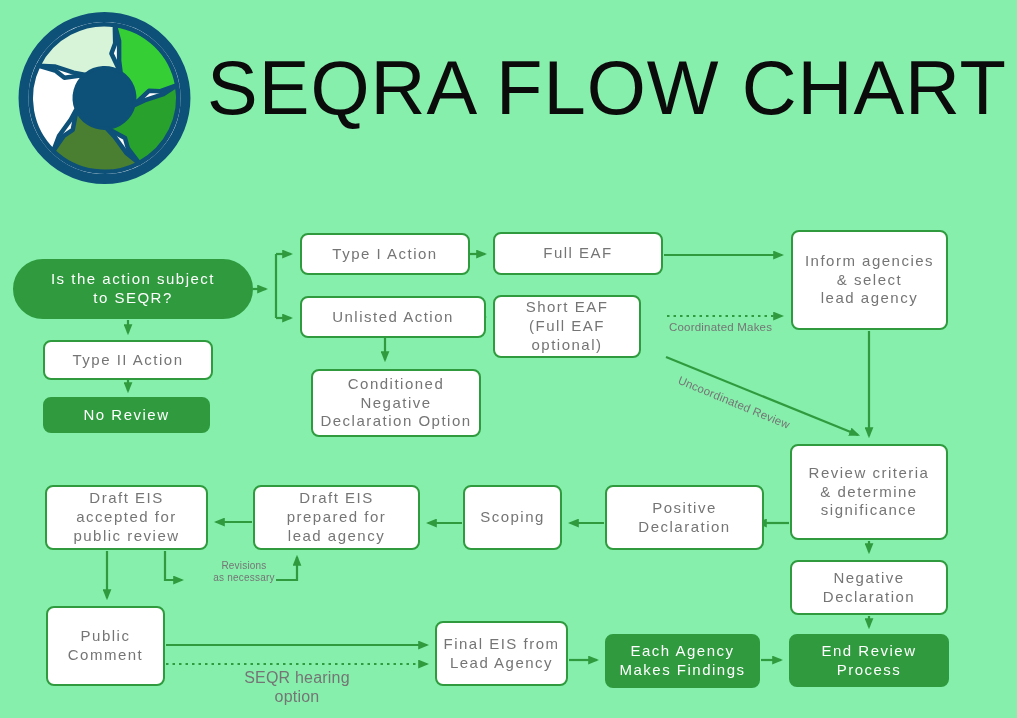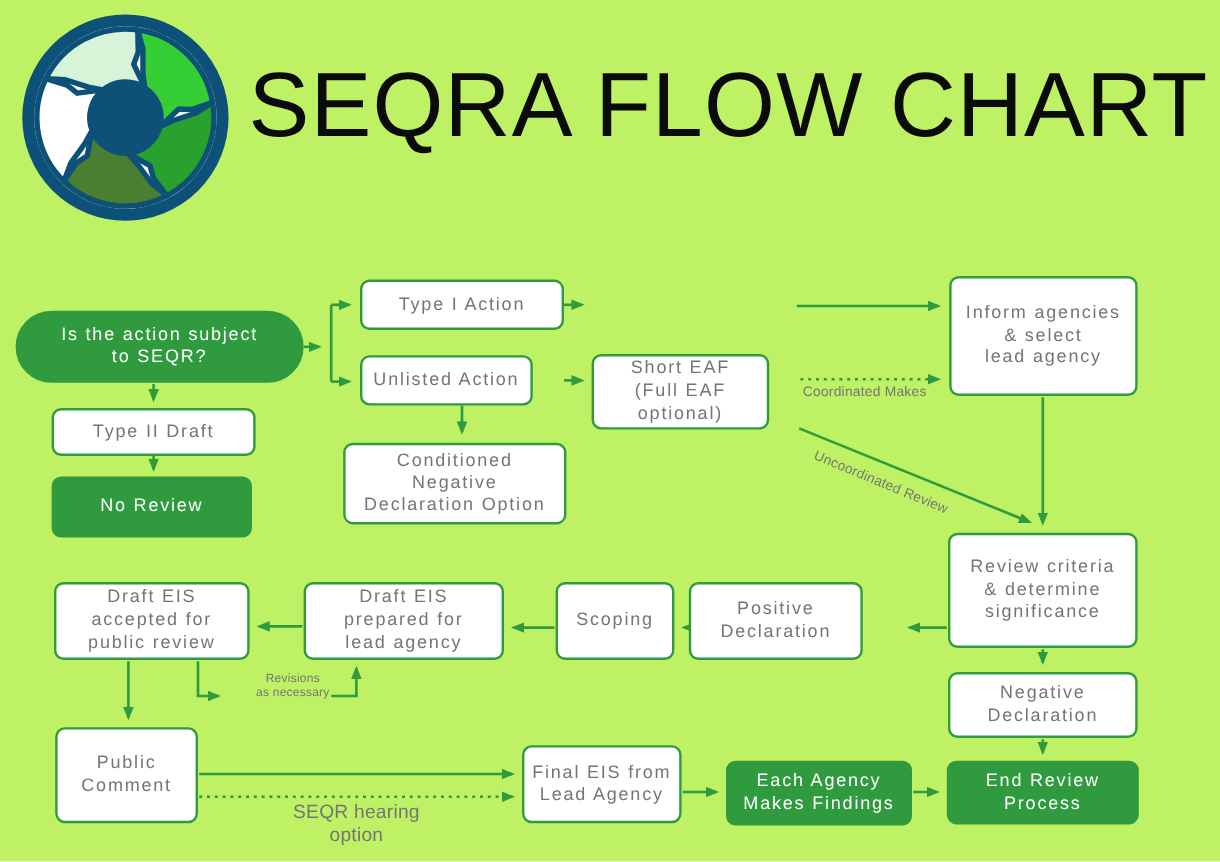--- a/index.html
+++ b/index.html
@@ -1,17 +1,17 @@
 <!DOCTYPE html>
 <html><head>
 <meta charset="utf-8">
 <style>
   html,body{margin:0;padding:0;background:#ffffff;}
   .canvas{
-    position:relative;width:1017px;height:718px;background:#bef264;overflow:hidden;
+    position:relative;width:1017px;height:718px;background:#86efac;overflow:hidden;
     font-family:"Liberation Sans", sans-serif;
   }
   .title{
     position:absolute;left:207px;top:50px;margin:0;
     font-size:76px;font-weight:400;letter-spacing:1px;color:#0b0b0c;line-height:1;
     white-space:nowrap;
   }
   .logo{position:absolute;left:13px;top:8px;width:183px;height:180px;}
   .arrows{position:absolute;left:0;top:0;width:1017px;height:718px;}
   .node{
@@ -80,38 +80,39 @@
       <path d="M276,580 H297 V557" marker-end="url(#ah)"></path>
       <path d="M166,645 H427" marker-end="url(#ah)"></path>
       <path d="M166,664 H427" marker-end="url(#ah)" stroke-dasharray="2.5,4"></path>
       <path d="M569,660 H597" marker-end="url(#ah)"></path>
       <path d="M761,660 H781" marker-end="url(#ah)"></path>
     </g>
   </svg>
 
   <div class="node pill filled" style="left:13px;top:259px;width:240px;height:60px;">Is the action subject
 to SEQR?</div>
-  <div class="node" style="left:43px;top:340px;width:170px;height:40px;">Type II Draft</div>
-  <div class="node filled" style="left:43px;top:397px;width:167px;height:51px;">No Review</div>
+  <div class="node" style="left:43px;top:340px;width:170px;height:40px;">Type II Action</div>
+  <div class="node filled" style="left:43px;top:397px;width:167px;height:36px;">No Review</div>
   <div class="node" style="left:300px;top:233px;width:170px;height:42px;">Type I Action</div>
-  <div class="node" style="left:300px;top:296px;width:144px;height:42px;">Unlisted Action</div>
+  <div class="node" style="left:493px;top:232px;width:170px;height:43px;">Full EAF</div>
+  <div class="node" style="left:300px;top:296px;width:186px;height:42px;">Unlisted Action</div>
   <div class="node" style="left:493px;top:295px;width:148px;height:63px;">Short EAF
 (Full EAF optional)</div>
-  <div class="node" style="left:286px;top:369px;width:186px;height:68px;">Conditioned
+  <div class="node" style="left:311px;top:369px;width:170px;height:68px;">Conditioned
 Negative
 Declaration Option</div>
   <div class="node" style="left:791px;top:230px;width:157px;height:100px;">Inform agencies
 &amp; select
 lead agency</div>
   <div class="node" style="left:790px;top:444px;width:158px;height:96px;">Review criteria
 &amp; determine
 significance</div>
   <div class="node" style="left:790px;top:560px;width:158px;height:55px;">Negative
 Declaration</div>
-  <div class="node" style="left:574px;top:485px;width:145px;height:65px;">Positive
+  <div class="node" style="left:605px;top:485px;width:159px;height:65px;">Positive
 Declaration</div>
   <div class="node" style="left:463px;top:485px;width:99px;height:65px;">Scoping</div>
   <div class="node" style="left:253px;top:485px;width:167px;height:65px;">Draft EIS
 prepared for
 lead agency</div>
   <div class="node" style="left:45px;top:485px;width:163px;height:65px;">Draft EIS
 accepted for
 public review</div>
   <div class="node" style="left:46px;top:606px;width:119px;height:80px;">Public
 Comment</div>

